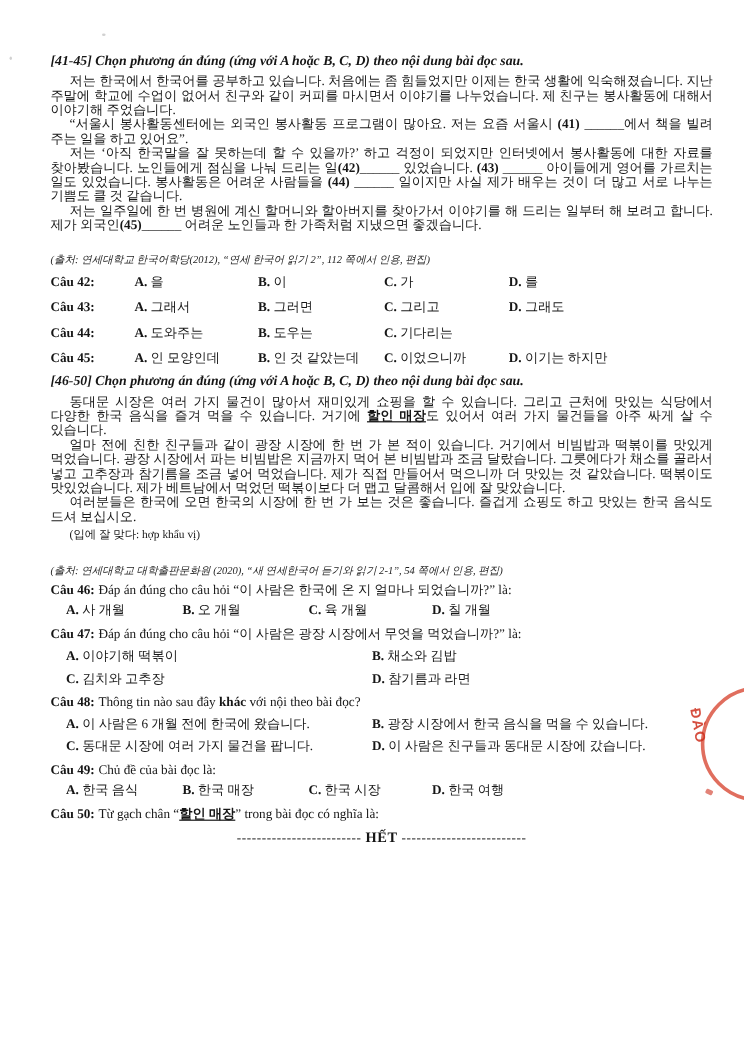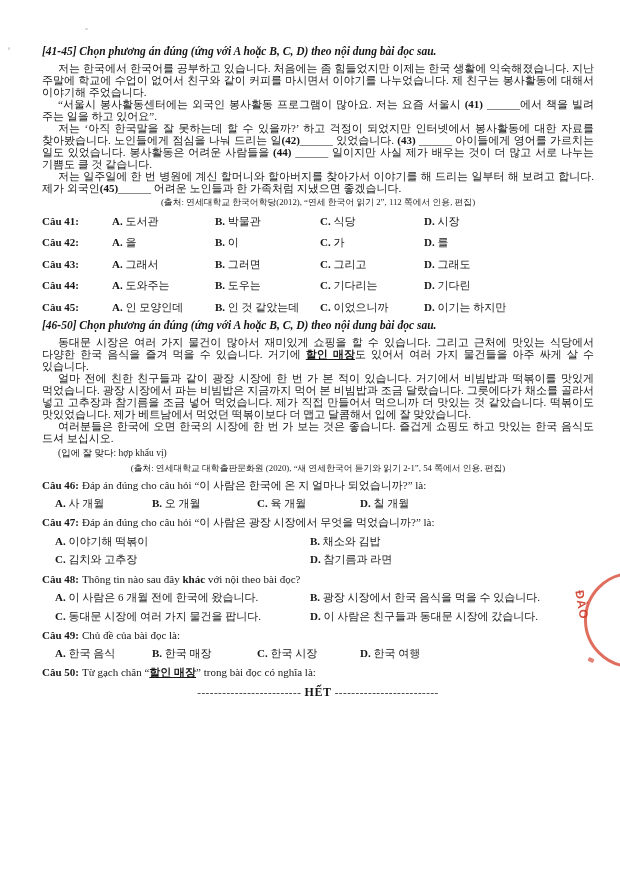--- a/index.html
+++ b/index.html
@@ -15,22 +15,22 @@
   .sec-header{
     font-weight:bold;font-style:italic;
     font-size:11.5px;line-height:15px;margin:0 0 3px 0;
   }
   .passage p{
     margin:0;font-size:11px;line-height:12px;
     text-align:justify;text-indent:16px;word-break:keep-all;
   }
   .passage .hl{font-weight:bold;text-decoration:underline;}
   .citation{
-    text-align:center;font-size:8.8px;
-    line-height:12px;margin:2px 0 3px 0;color:#1d1d1d;
+    text-align:left;font-style:italic;font-size:8.8px;
+    line-height:12px;margin:16px 0 3px 0;color:#1d1d1d;
   }
   .qrow{
     display:grid;grid-template-columns:70px 103px 105px 104px auto;
     font-size:11px;line-height:21.4px;word-break:keep-all;
   }
   .qlabel{font-weight:bold;}
   .ltr{font-weight:bold;}
   .qblock{margin:0;}
   .qhead{font-size:11px;line-height:17.6px;margin-top:2px;word-break:keep-all;}
   .qhead .qlabel{margin-right:3px;text-align:right;}
@@ -81,46 +81,38 @@
     <p>저는 한국에서 한국어를 공부하고 있습니다. 처음에는 좀 힘들었지만 이제는 한국 생활에 익숙해졌습니다. 지난 주말에 학교에 수업이 없어서 친구와 같이 커피를 마시면서 이야기를 나누었습니다. 제 친구는 봉사활동에 대해서 이야기해 주었습니다.</p>
     <p>“서울시 봉사활동센터에는 외국인 봉사활동 프로그램이 많아요. 저는 요즘 서울시 <b>(41)</b> ______에서 책을 빌려 주는 일을 하고 있어요”.</p>
     <p>저는 ‘아직 한국말을 잘 못하는데 할 수 있을까?’ 하고 걱정이 되었지만 인터넷에서 봉사활동에 대한 자료를 찾아봤습니다. 노인들에게 점심을 나눠 드리는 일<b>(42)</b>______ 있었습니다. <b>(43)</b> ______ 아이들에게 영어를 가르치는 일도 있었습니다. 봉사활동은 어려운 사람들을 <b>(44)</b> ______ 일이지만 사실 제가 배우는 것이 더 많고 서로 나누는 기쁨도 클 것 같습니다.</p>
     <p>저는 일주일에 한 번 병원에 계신 할머니와 할아버지를 찾아가서 이야기를 해 드리는 일부터 해 보려고 합니다. 제가 외국인<b>(45)</b>______ 어려운 노인들과 한 가족처럼 지냈으면 좋겠습니다.</p>
   </div>
 
   <div class="citation">(출처: 연세대학교 한국어학당(2012), “연세 한국어 읽기 2”, 112 쪽에서 인용, 편집)</div>
 
   <div>
     <div class="qrow">
-      <span class="qlabel">Câu 41:</span>
-      <span><b class="ltr">A.</b> <span>도서관</span></span>
-      <span><b class="ltr">B.</b> <span>박물관</span></span>
-      <span><b class="ltr">C.</b> <span>식당</span></span>
-      <span><b class="ltr">D.</b> <span>시장</span></span>
-    </div>
-    <div class="qrow">
       <span class="qlabel">Câu 42:</span>
       <span><b class="ltr">A.</b> <span>을</span></span>
       <span><b class="ltr">B.</b> <span>이</span></span>
       <span><b class="ltr">C.</b> <span>가</span></span>
       <span><b class="ltr">D.</b> <span>를</span></span>
     </div>
     <div class="qrow">
       <span class="qlabel">Câu 43:</span>
       <span><b class="ltr">A.</b> <span>그래서</span></span>
       <span><b class="ltr">B.</b> <span>그러면</span></span>
       <span><b class="ltr">C.</b> <span>그리고</span></span>
       <span><b class="ltr">D.</b> <span>그래도</span></span>
     </div>
     <div class="qrow">
       <span class="qlabel">Câu 44:</span>
       <span><b class="ltr">A.</b> <span>도와주는</span></span>
       <span><b class="ltr">B.</b> <span>도우는</span></span>
       <span><b class="ltr">C.</b> <span>기다리는</span></span>
-      <span><b class="ltr">D.</b> <span>기다린</span></span>
     </div>
     <div class="qrow">
       <span class="qlabel">Câu 45:</span>
       <span><b class="ltr">A.</b> <span>인 모양인데</span></span>
       <span><b class="ltr">B.</b> <span>인 것 같았는데</span></span>
       <span><b class="ltr">C.</b> <span>이었으니까</span></span>
       <span><b class="ltr">D.</b> <span>이기는 하지만</span></span>
     </div>
   </div>
 

